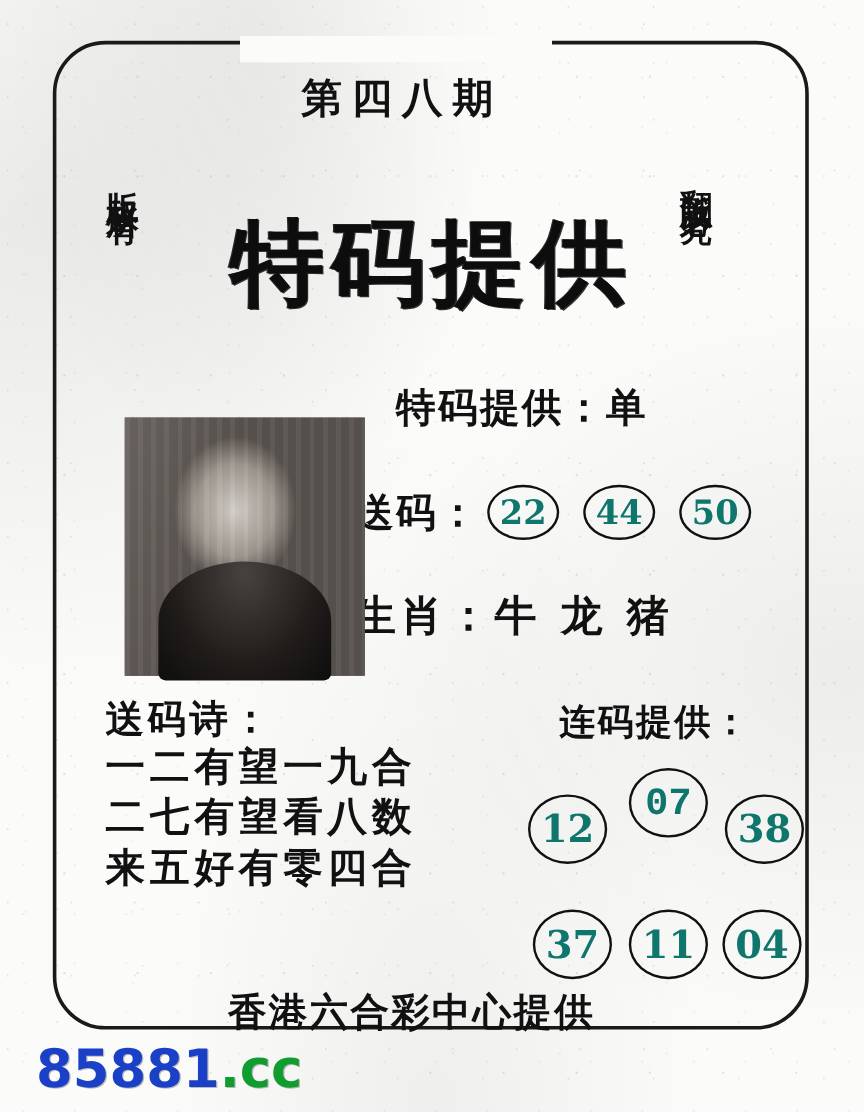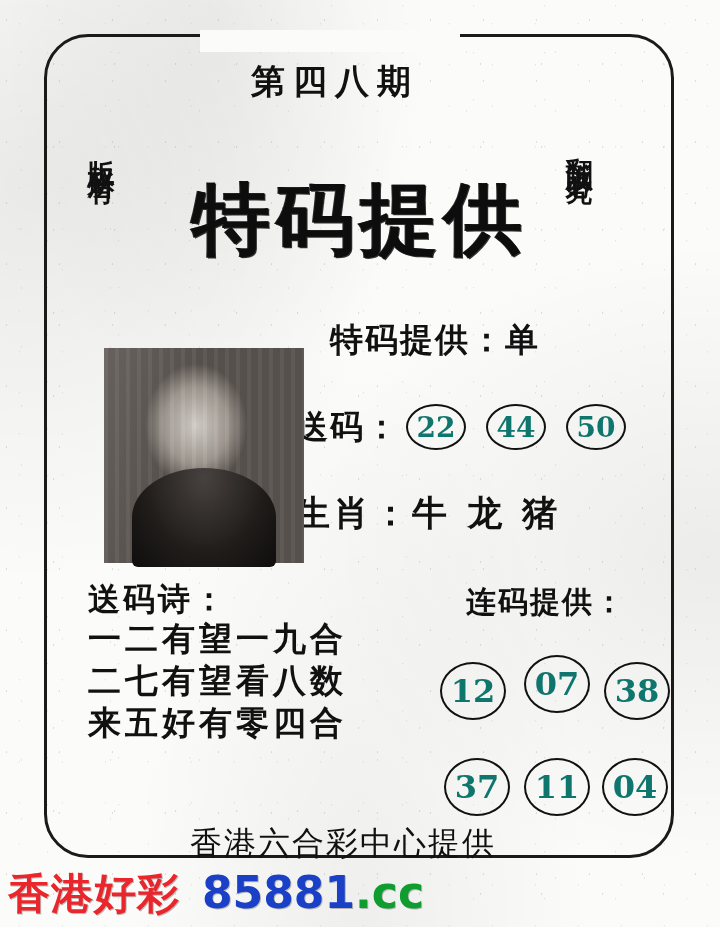--- a/index.html
+++ b/index.html
@@ -208,21 +208,21 @@
   }
 
   .footer {
     position: absolute;
     left: 0;
     top: 822px;
     width: 686px;
     text-align: center;
     font-family: "DejaVu Serif", "Liberation Serif", serif;
     font-size: 32px;
-    font-weight: normal;
+    font-weight: bold;
     letter-spacing: 2px;
     color: #111;
   }
 
   .watermark {
     position: absolute;
     left: 8px;
     top: 866px;
     display: flex;
     align-items: baseline;
@@ -282,26 +282,25 @@
 <div class="row-text poem-title">送码诗：</div>
 <div class="poem-lines">
   <div>一二有望一九合</div>
   <div>二七有望看八数</div>
   <div>来五好有零四合</div>
 </div>
 
 <div class="row-text lian-title">连码提供：</div>
 
 <div class="ball big" style="left:440px; top:662px;">12</div>
-<div class="ball big" style="left:524px; top:655px;">07</div>
+<div class="ball big" style="left:524px; top:640px;font-family:Liberation Mono, monospace;">07</div>
 <div class="ball big" style="left:604px; top:662px;">38</div>
 
 <div class="ball big" style="left:444px; top:758px;">37</div>
 <div class="ball big" style="left:524px; top:758px;">11</div>
 <div class="ball big" style="left:602px; top:758px;">04</div>
 
 <div class="footer">香港六合彩中心提供</div>
 
 <div class="watermark">
-  <span class="wm-red">香港好彩</span>
   <span class="wm-blue">85881</span>
   <span class="wm-cc">.cc</span>
 </div>
 
 </body></html>

